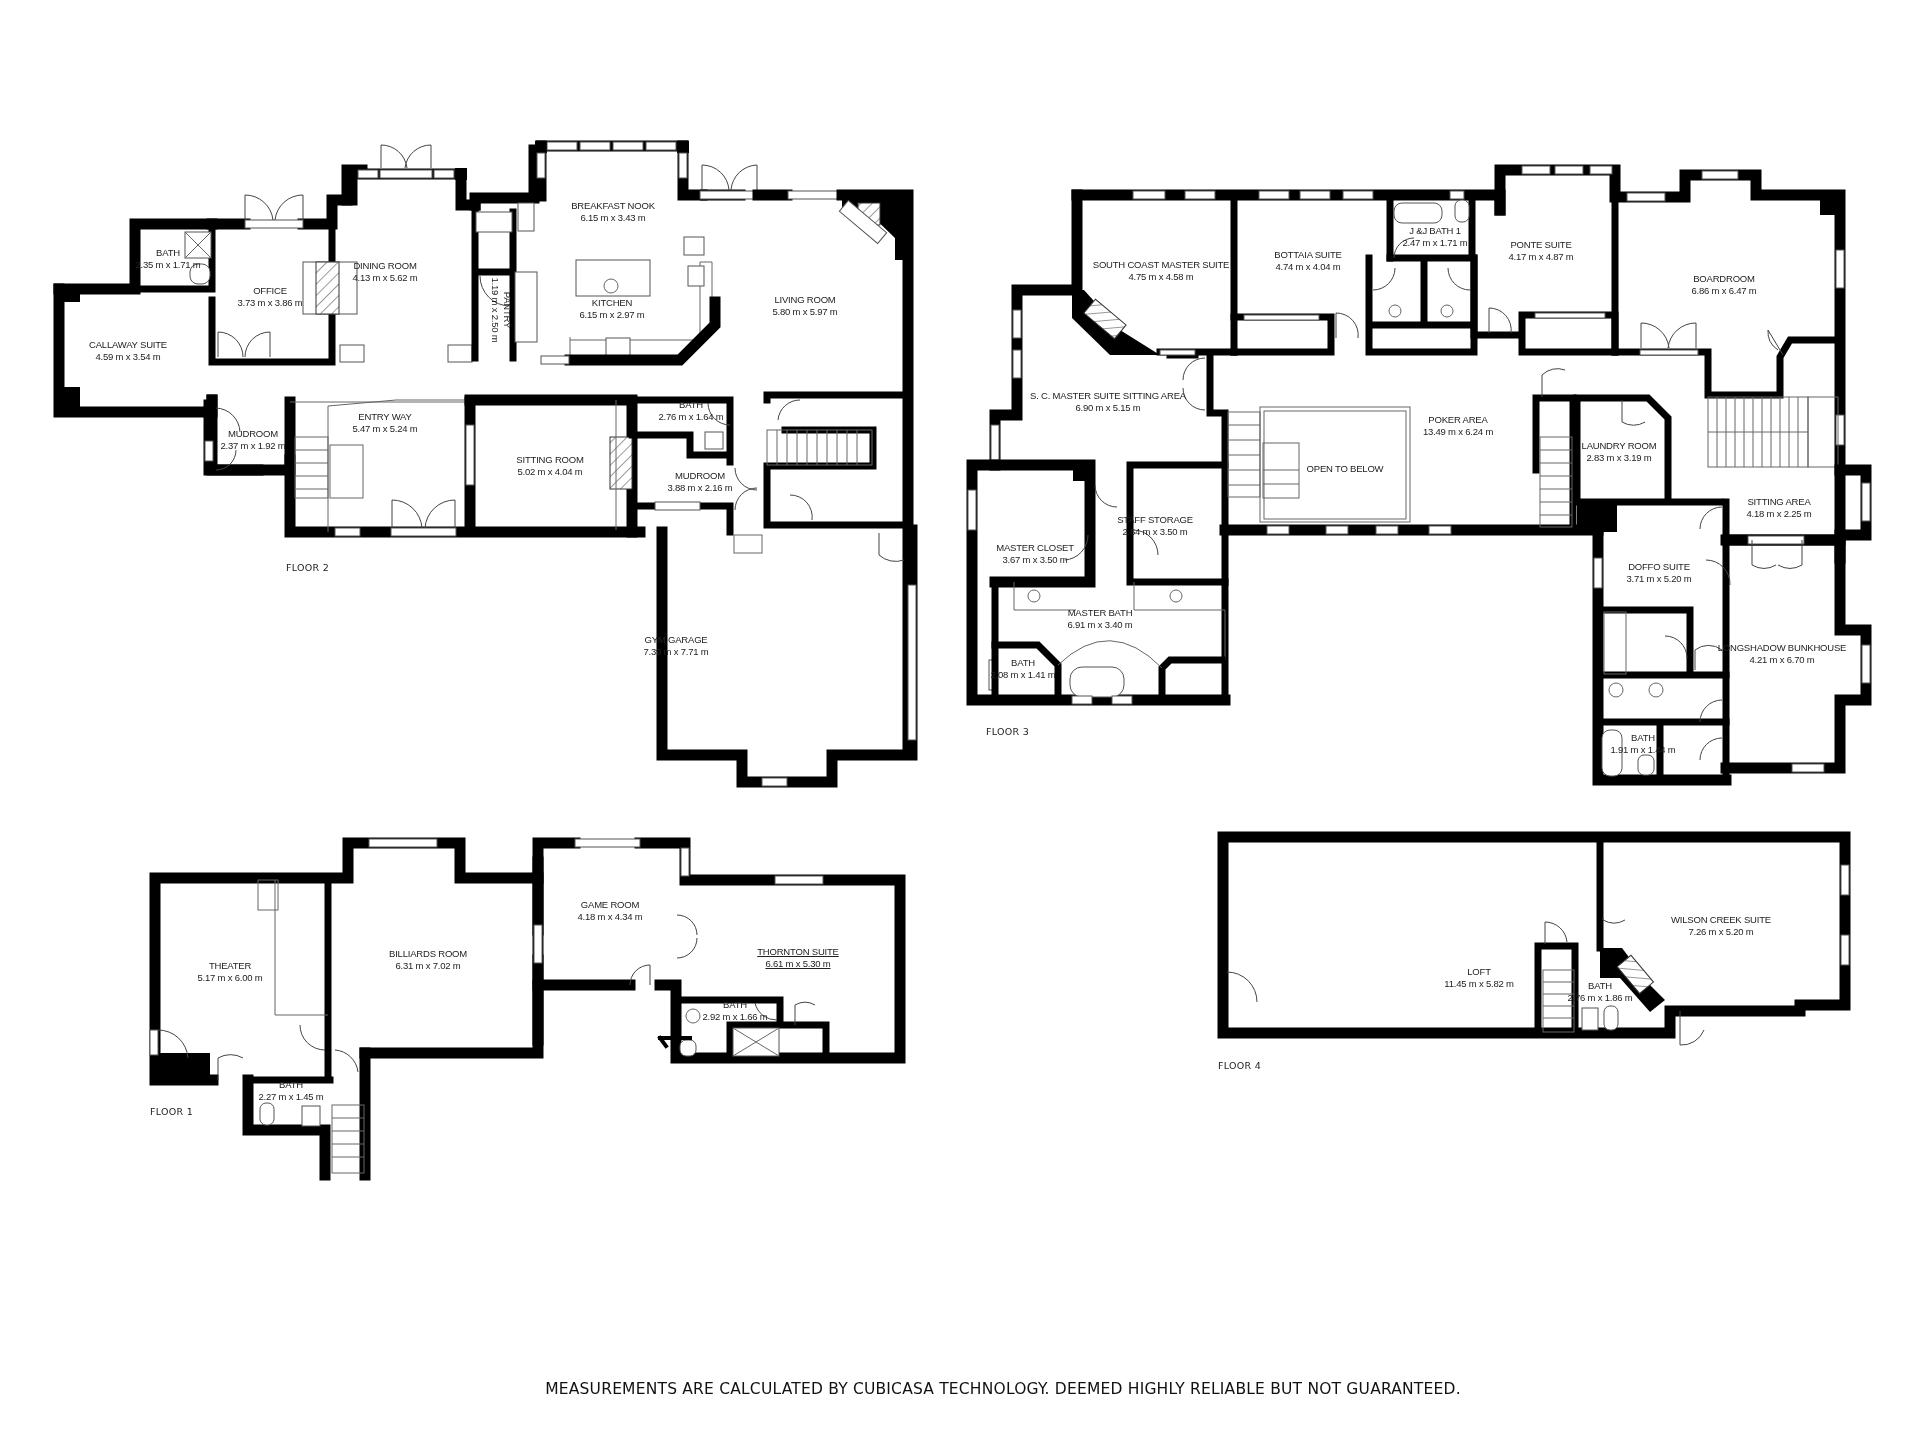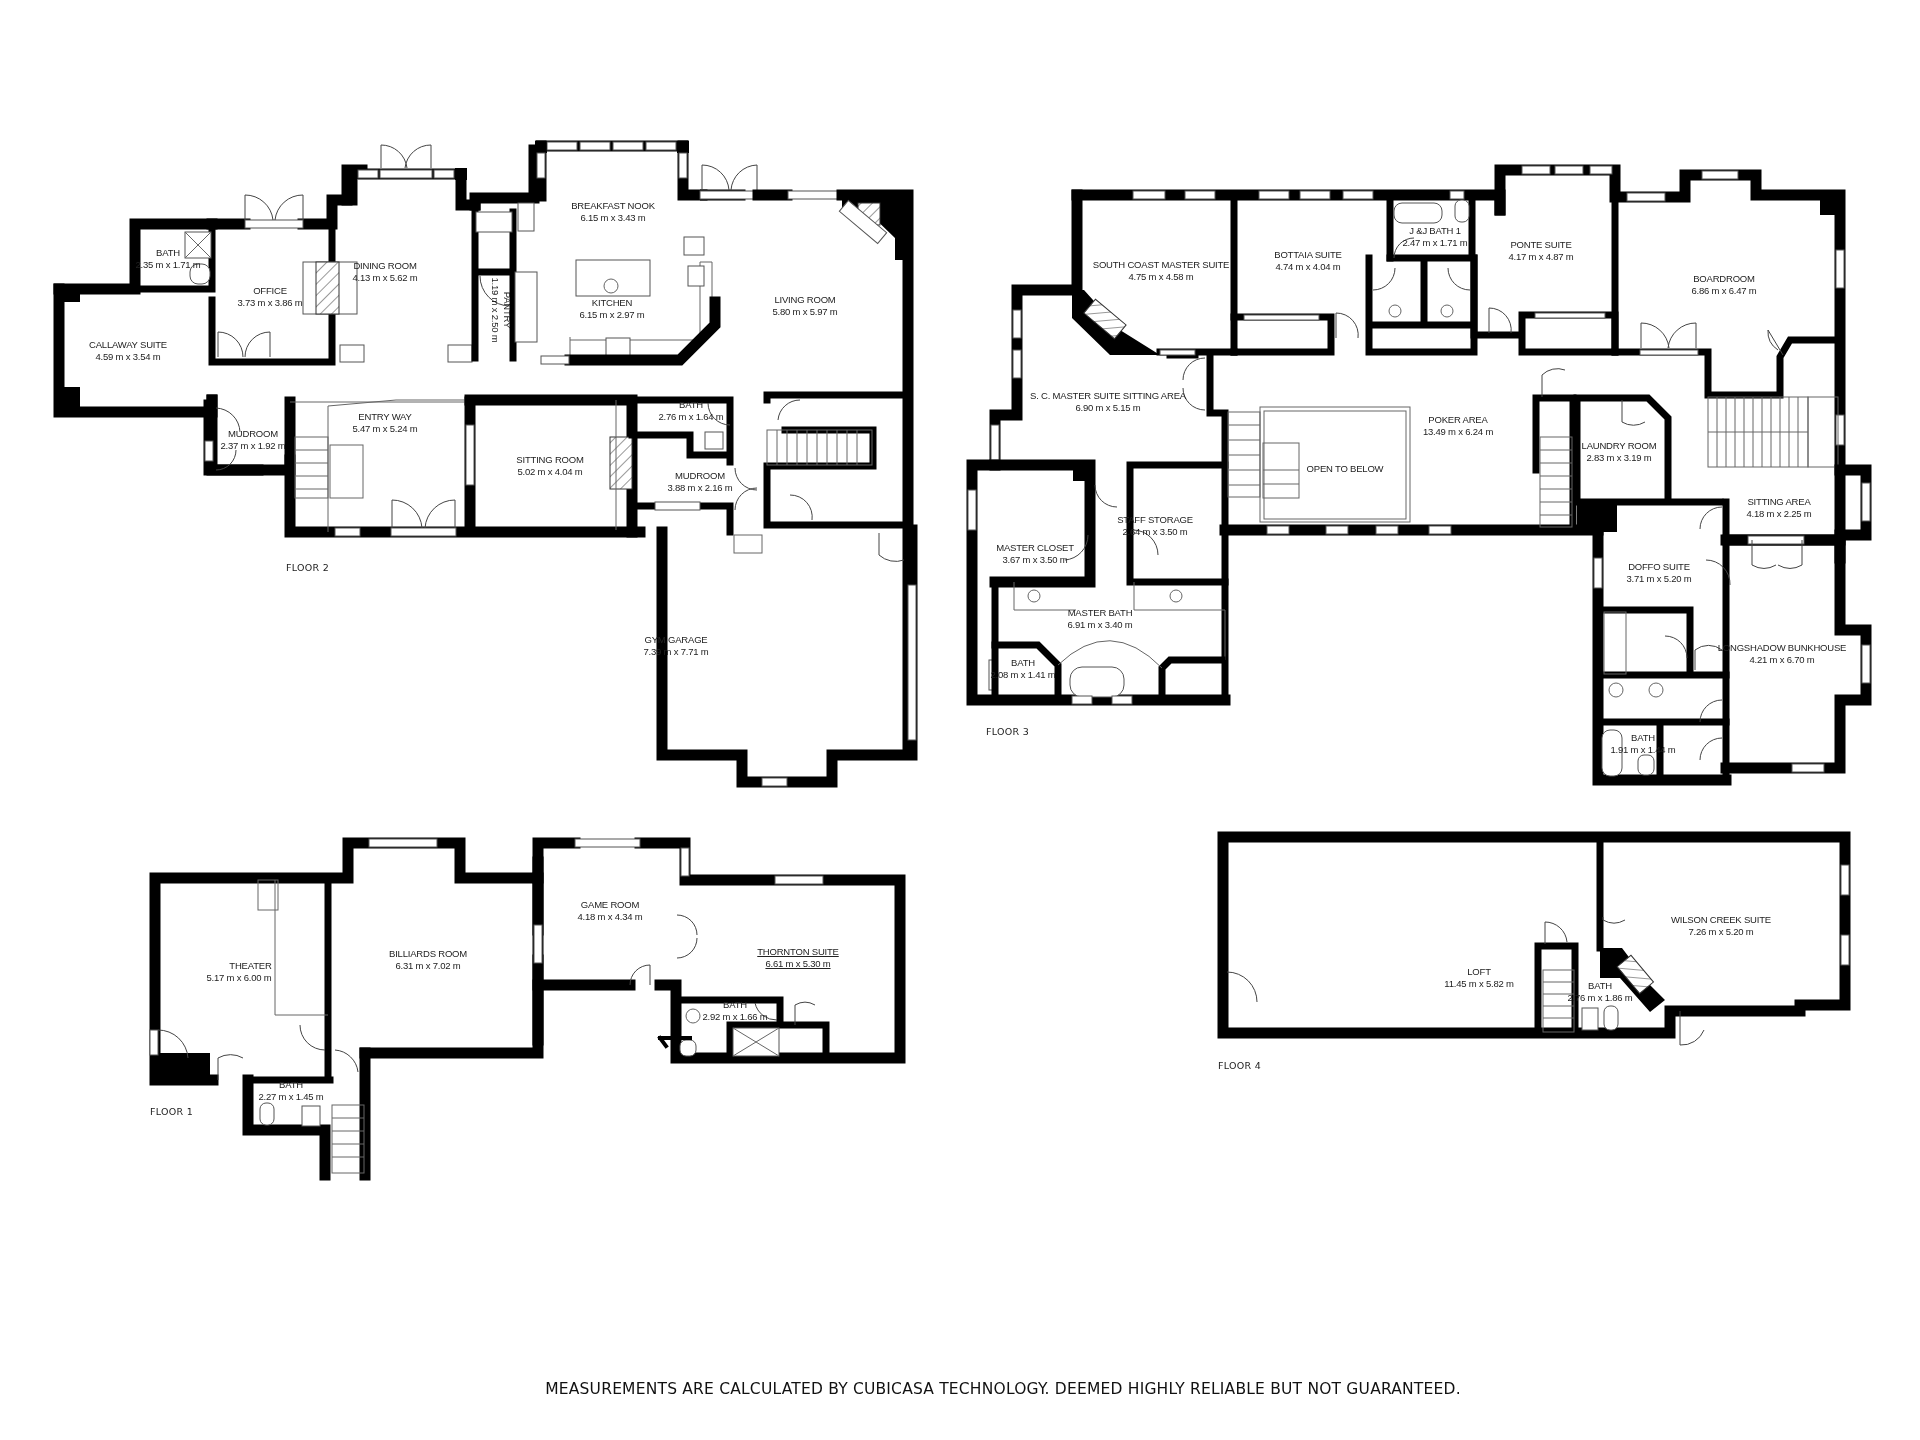--- a/index.html
+++ b/index.html
@@ -483,21 +483,21 @@
   </div>
 <div class="room-label" style="left:1782px;top:654px;">
     <span class="nm">LONGSHADOW BUNKHOUSE</span>
     <span class="dm">4.21 m x 6.70 m</span>
   </div>
 <div class="room-label" style="left:1643px;top:744px;">
     <span class="nm">BATH</span>
     <span class="dm">1.91 m x 1.44 m</span>
   </div>
 
-<div class="room-label" style="left:239px;top:972px;text-align:right;">
+<div class="room-label" style="left:230px;top:972px;">
     <span class="nm">THEATER</span>
     <span class="dm">5.17 m x 6.00 m</span>
   </div>
 <div class="room-label" style="left:428px;top:960px;">
     <span class="nm">BILLIARDS ROOM</span>
     <span class="dm">6.31 m x 7.02 m</span>
   </div>
 <div class="room-label" style="left:610px;top:911px;">
     <span class="nm">GAME ROOM</span>
     <span class="dm">4.18 m x 4.34 m</span>

